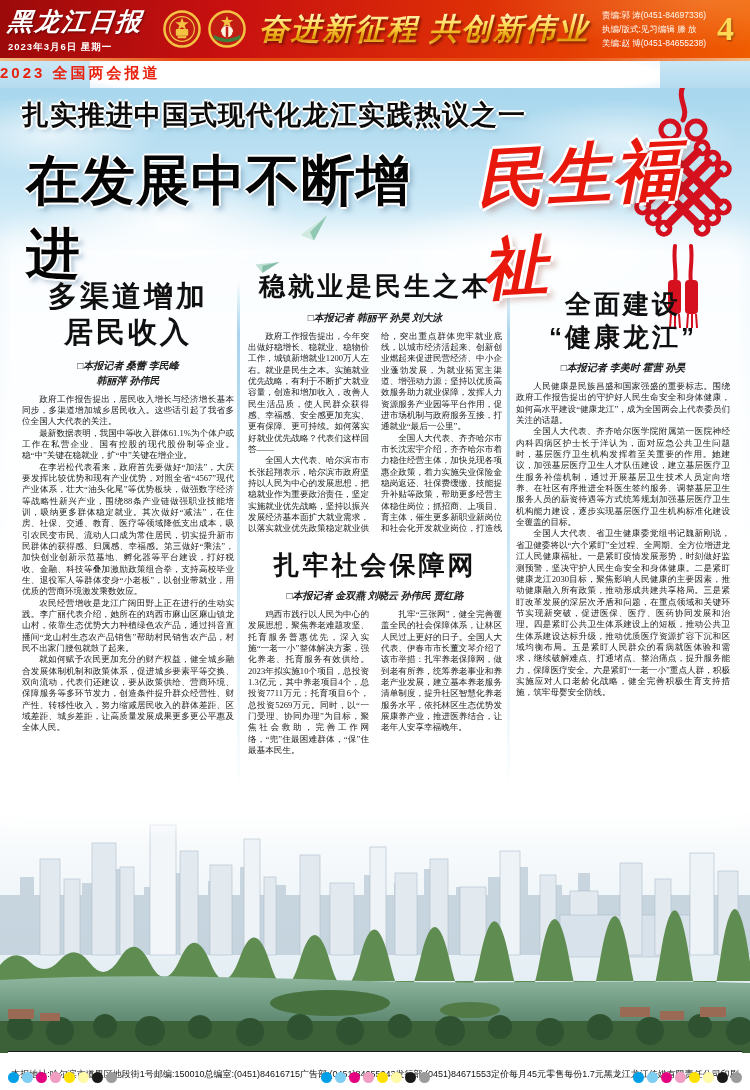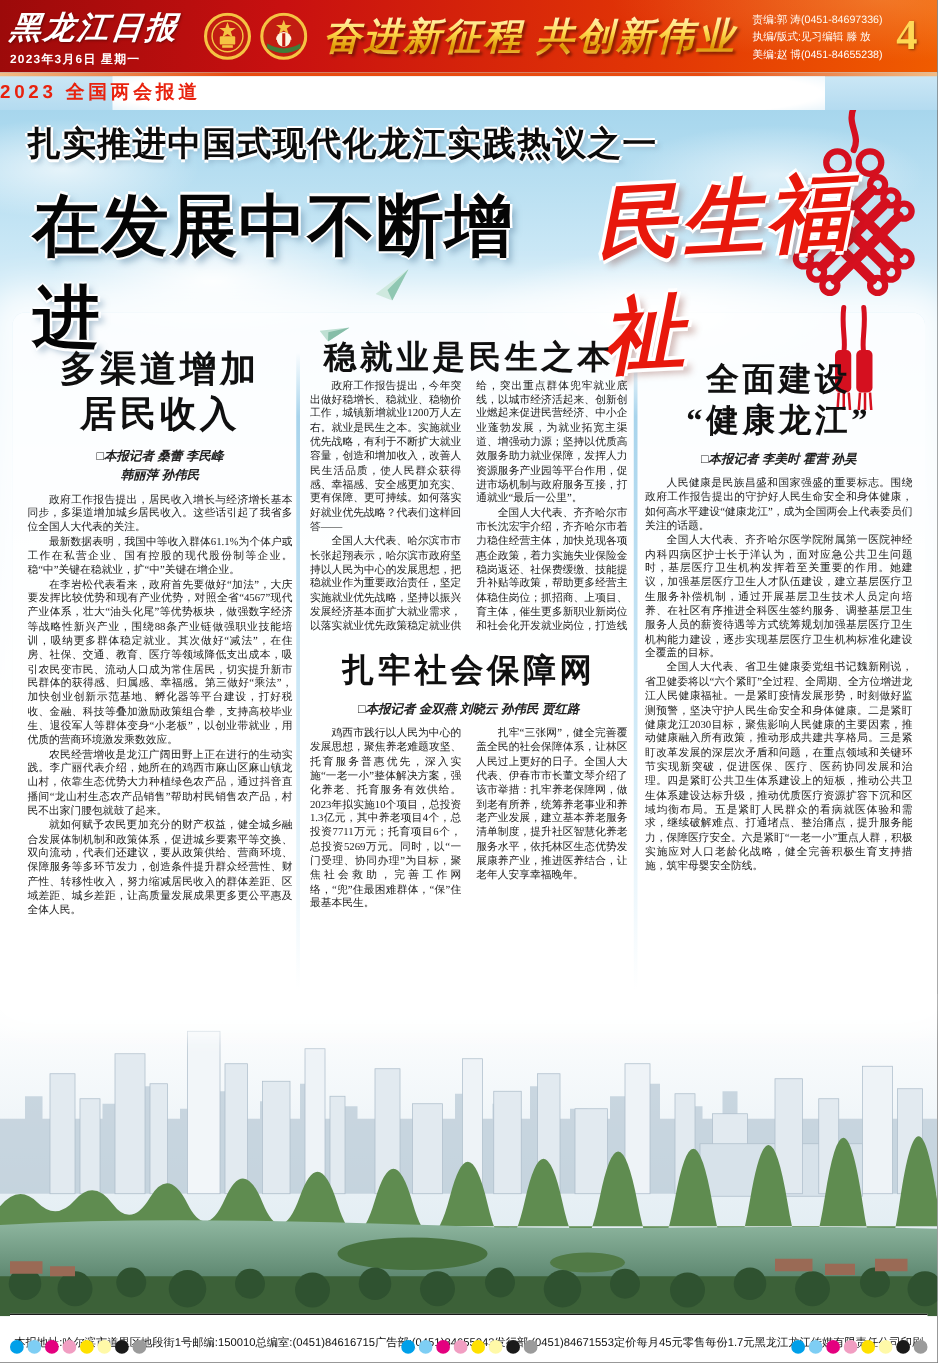--- a/index.html
+++ b/index.html
@@ -57,21 +57,21 @@
   .panel { position:absolute; top:250px; left:10px; width:730px; height:550px;
     background:rgba(255,255,255,.88); border-radius:10px;
     box-shadow:0 0 28px 22px rgba(255,255,255,.85); z-index:2; }
   .sep { position:absolute; top:282px; width:3px; height:510px; z-index:3;
     background:linear-gradient(180deg, rgba(168,212,236,0), #a8d4ec 10%, #d2ebf8 60%, rgba(210,235,248,0)); }
   .sep1 { left:237px; } .sep2 { left:507px; }
   .col { position:absolute; z-index:4; }
   .col1 { top:278px; left:22px; width:212px; }
   .col2 { top:270px; left:248px; width:254px; }
   .col3 { top:288px; left:516px; width:214px; }
-  .a-title { font-family:Liberation Serif, serif; font-weight:900; text-align:center; color:#101010; }
+  .a-title { font-family:Liberation Sans, sans-serif; font-weight:900; text-align:center; color:#101010; }
   .t-xl { font-size:29px; line-height:1.25; letter-spacing:3px; }
   .t-l  { font-size:26px; line-height:1.25; letter-spacing:3px; }
   .byline { text-align:center; font-size:10px; color:#222; font-style:italic; margin:7px 0 6px; line-height:1.5; font-weight:bold; }
   .body { font-family:"Liberation Serif",serif; font-size:8.6px; line-height:1.32; color:#1b1b1b;
     text-align:justify; overflow:hidden; }
   .body p { text-indent:2em; margin:0;font-family:Liberation Serif, serif; }
   .cols2 { column-count:2; column-gap:12px; }
   .b1 { height:400px; } .b2a { height:206px; } .b2b { height:152px; margin-top:2px; } .b3 { height:408px; }
   .mid-gap { margin-top:12px; }
   
@@ -218,20 +218,21 @@
       <p>最新数据表明，我国中等收入群体61.1%为个体户或工作在私营企业、国有控股的现代股份制等企业。稳“中”关键在稳就业，扩“中”关键在增企业。</p>
       <p>在李岩松代表看来，政府首先要做好“加法”，大庆要发挥比较优势和现有产业优势，对照全省“4567”现代产业体系，壮大“油头化尾”等优势板块，做强数字经济等战略性新兴产业，围绕88条产业链做强职业技能培训，吸纳更多群体稳定就业。其次做好“减法”，在住房、社保、交通、教育、医疗等领域降低支出成本，吸引农民变市民、流动人口成为常住居民，切实提升新市民群体的获得感、归属感、幸福感。第三做好“乘法”，加快创业创新示范基地、孵化器等平台建设，打好税收、金融、科技等叠加激励政策组合拳，支持高校毕业生、退役军人等群体变身“小老板”，以创业带就业，用优质的营商环境激发乘数效应。</p>
       <p>农民经营增收是龙江广阔田野上正在进行的生动实践。李广丽代表介绍，她所在的鸡西市麻山区麻山镇龙山村，依靠生态优势大力种植绿色农产品，通过抖音直播间“龙山村生态农产品销售”帮助村民销售农产品，村民不出家门腰包就鼓了起来。</p>
       <p>就如何赋予农民更加充分的财产权益，健全城乡融合发展体制机制和政策体系，促进城乡要素平等交换、双向流动，代表们还建议，要从政策供给、营商环境、保障服务等多环节发力，创造条件提升群众经营性、财产性、转移性收入，努力缩减居民收入的群体差距、区域差距、城乡差距，让高质量发展成果更多更公平惠及全体人民。</p>
     </div>
   </div>
 
   <div class="col col2">
     <div>
       <div class="a-title t-l">稳就业是民生之本</div>
+      <div class="byline">□本报记者 韩丽平 孙昊 刘大泳</div>
       <div class="body cols2 b2a">
         <p>政府工作报告提出，今年突出做好稳增长、稳就业、稳物价工作，城镇新增就业1200万人左右。就业是民生之本。实施就业优先战略，有利于不断扩大就业容量，创造和增加收入，改善人民生活品质，使人民群众获得感、幸福感、安全感更加充实、更有保障、更可持续。如何落实好就业优先战略？代表们这样回答——</p>
         <p>全国人大代表、哈尔滨市市长张起翔表示，哈尔滨市政府坚持以人民为中心的发展思想，把稳就业作为重要政治责任，坚定实施就业优先战略，坚持以振兴发展经济基本面扩大就业需求，以落实就业优先政策稳定就业供给，突出重点群体兜牢就业底线，以城市经济活起来、创新创业燃起来促进民营经济、中小企业蓬勃发展，为就业拓宽主渠道、增强动力源；坚持以优质高效服务助力就业保障，发挥人力资源服务产业园等平台作用，促进市场机制与政府服务互接，打通就业“最后一公里”。</p>
         <p>全国人大代表、齐齐哈尔市市长沈宏宇介绍，齐齐哈尔市着力稳住经营主体，加快兑现各项惠企政策，着力实施失业保险金稳岗返还、社保费缓缴、技能提升补贴等政策，帮助更多经营主体稳住岗位；抓招商、上项目、育主体，催生更多新职业新岗位和社会化开发就业岗位，打造线上线下就业服务一体化平台，深化“政校企”联合订单式培训，面向农村劳动力、退役军人等重点群体开展专业技能培训，促进更高水平就业。</p>
 
       </div>
     </div>
     <div class="mid-gap">
       <div class="a-title t-l">扎牢社会保障网</div>
       <div class="byline">□本报记者 金双燕 刘晓云 孙伟民 贾红路</div>

